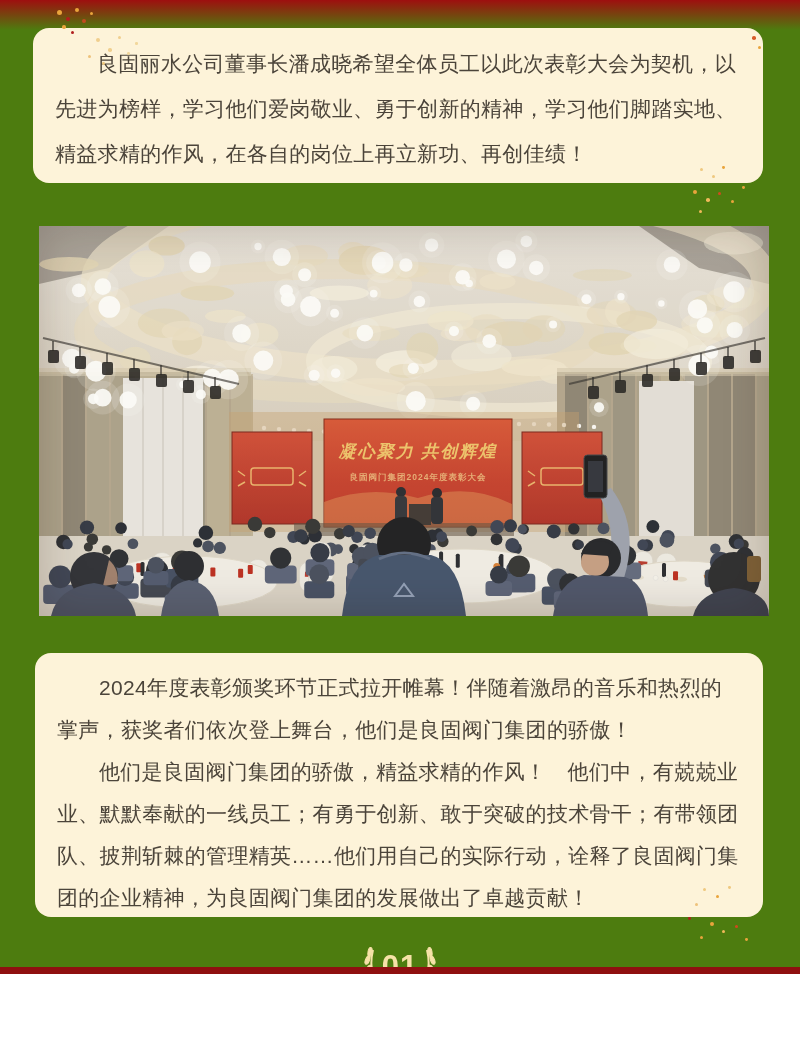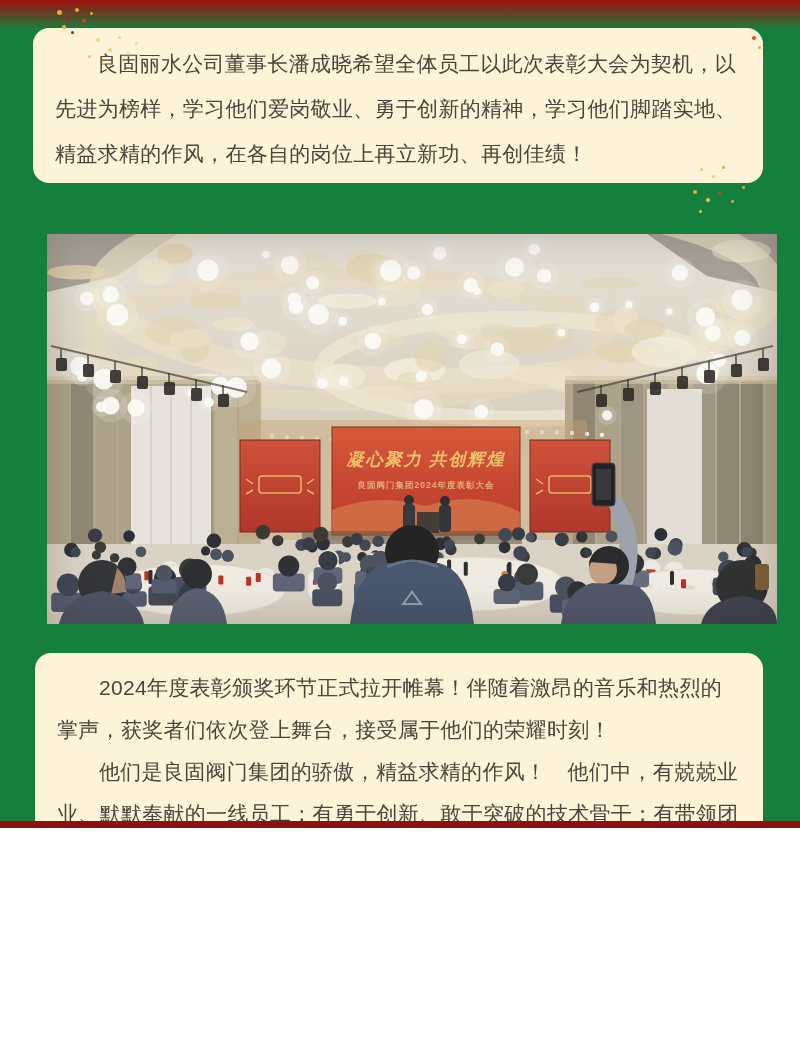--- a/index.html
+++ b/index.html
@@ -1,30 +1,30 @@
 <!DOCTYPE html>
 <html><head>
 <meta charset="utf-8">
 <style>
   html,body{margin:0;padding:0;}
-  .page{position:relative;width:800px;height:828px;background:#15803d;overflow:hidden;
+  .page{position:relative;width:800px;height:974px;background:#4d7c0f;overflow:hidden;
         font-family:"Liberation Sans",sans-serif;}
   .top-shade{position:absolute;left:0;top:0;width:100%;height:30px;
         background:linear-gradient(#9e0f0f,rgba(207,30,30,0));pointer-events:none;}
   .bottom-strip{position:absolute;left:0;bottom:0;width:100%;height:7px;background:#8f1010;}
 
   .card{position:absolute;background:#fdf3d9;border-radius:16px;box-sizing:border-box;
         color:#4b443a;}
   .card p{margin:0;text-indent:2em;font-size:21px;letter-spacing:.3px;}
   .card1{left:33px;top:28px;width:730px;height:155px;padding:13px 22px 0;}
   .card1 p{line-height:45px;}
   .card2{left:35px;top:653px;width:728px;height:264px;padding:14px 22px 0;}
   .card2 p{line-height:42px;}
 
-  .photo{position:absolute;left:35px;top:222px;width:730px;height:390px;margin:12px;
+  .photo{position:absolute;left:35px;top:222px;width:730px;height:390px;margin:4px;
          overflow:hidden;background:#d9d3c8;text-align:right;}
   .photo svg{display:block;width:730px;height:390px;
              filter:blur(.5px) saturate(.92) contrast(.98);}
   .photo::after{content:"";position:absolute;inset:0;
       box-shadow:inset 0 0 46px rgba(40,20,10,.22);pointer-events:none;}
 
   .stage-title{font-family:"Liberation Sans",sans-serif;font-style:italic;font-weight:bold;
       font-size:17px;fill:#f3c462;letter-spacing:2px;}
   .stage-sub{font-family:"Liberation Sans",sans-serif;font-weight:bold;font-size:8.5px;
       fill:#eeb272;letter-spacing:1px;opacity:.95;}
@@ -540,21 +540,21 @@
         <path d="M514,390 Q519,356 545,349 L586,351 Q606,357 609,390 Z" fill="#46506b"></path>
         <circle cx="695" cy="352" r="26" fill="#25272c"></circle>
         <path d="M654,390 Q660,366 695,362 Q730,366 730,390 Z" fill="#333b4d"></path>
         <rect x="708" y="330" width="14" height="26" rx="3" fill="#7a5a2e"></rect>
       </g>
       <rect x="0" y="0" width="730" height="390" fill="#e8c890" opacity=".06"></rect>
     </svg>
   </figure>
 
   <section class="card card2">
-    <p>2024年度表彰颁奖环节正式拉开帷幕！伴随着激昂的音乐和热烈的掌声，获奖者们依次登上舞台，接受属于他们的荣耀时刻！</p>
+    <p>2024年度表彰颁奖环节正式拉开帷幕！伴随着激昂的音乐和热烈的掌声，获奖者们依次登上舞台，他们是良固阀门集团的骄傲！</p>
     <p>他们是良固阀门集团的骄傲，精益求精的作风！　他们中，有兢兢业业、默默奉献的一线员工；有勇于创新、敢于突破的技术骨干；有带领团队、披荆斩棘的管理精英……他们用自己的实际行动，诠释了良固阀门集团的企业精神，为良固阀门集团的发展做出了卓越贡献！</p>
   </section>
 
   <div class="award-header">
     <div class="num-row">
       <svg class="laurel" width="24" height="42" viewBox="0 0 24 42">
         <g fill="#f6e2a8" stroke="#f6e2a8">
           <path d="M20,40 Q10,24 15,4" fill="none" stroke-width="2"></path>
           <ellipse cx="14" cy="31" rx="4.5" ry="2" transform="rotate(-42 14 31)"></ellipse>
           <ellipse cx="10.5" cy="23" rx="4.5" ry="2" transform="rotate(-55 10.5 23)"></ellipse>

